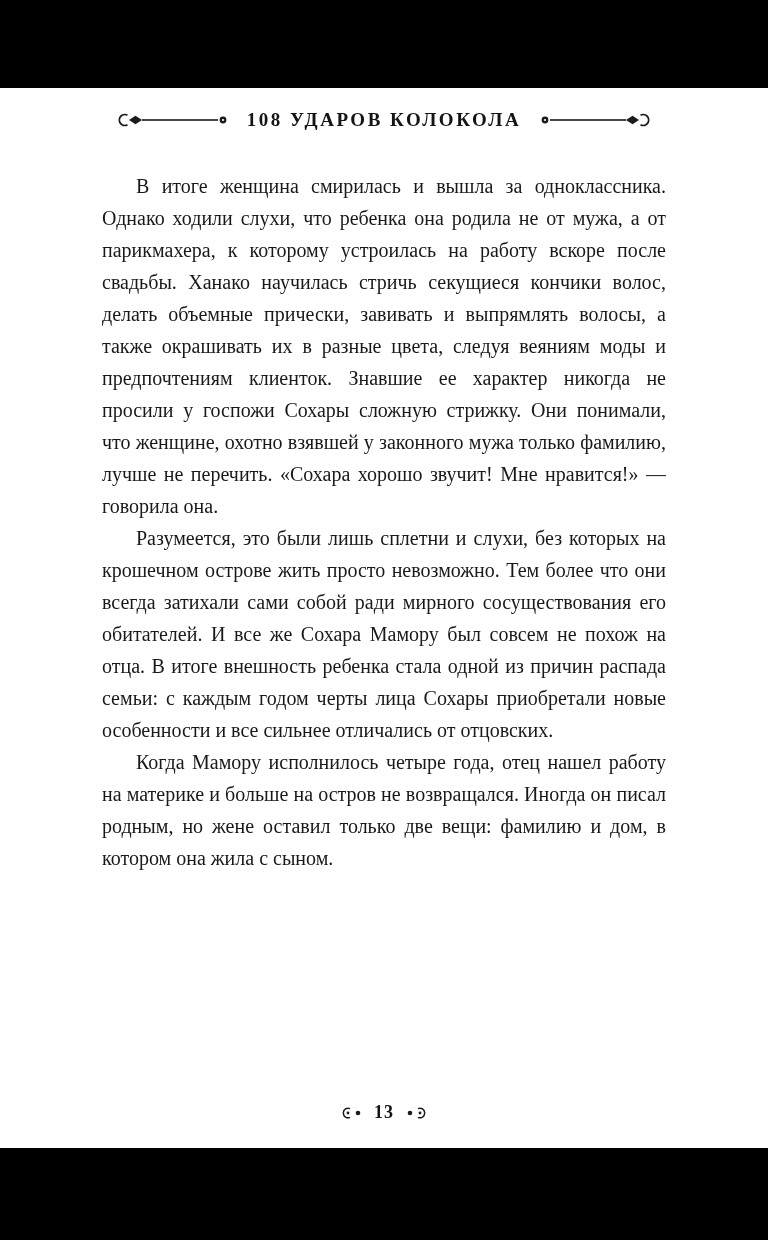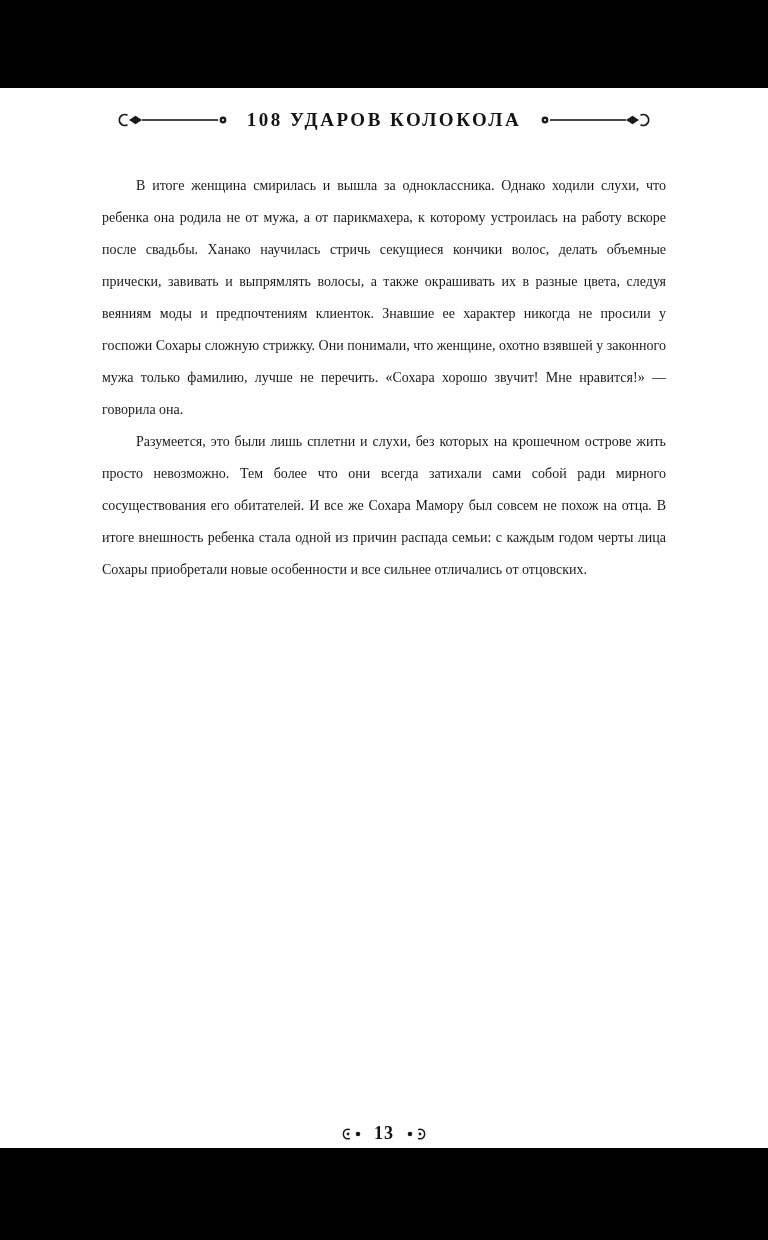--- a/index.html
+++ b/index.html
@@ -46,29 +46,29 @@
     white-space: nowrap;
   }
   .orn { display: block; }
   .body {
     padding: 40px 102px 0 102px;
   }
   .body p {
     margin: 0;
     text-indent: 34px;
     text-align: justify;
-    font-size: 14px;
+    font-size: 20px;
     line-height: 32px;
     color: #191919;
   }
   .footer {
     position: absolute;
     left: 0;
     right: 0;
-    bottom: 4px;
+    bottom: 25px;
     display: flex;
     align-items: center;
     justify-content: center;
     gap: 9px;
   }
   .pagenum {
     font-weight: bold;
     font-size: 18px;
     color: #141414;
     letter-spacing: 1px;
@@ -100,20 +100,21 @@
           <rect x="27" y="7.2" width="76" height="1.6" fill="#1b1b1b"></rect>
           <circle cx="108" cy="8" r="3.4" fill="#1b1b1b"></circle>
           <circle cx="108" cy="8" r="1.1" fill="#ffffff"></circle>
         </g>
       </svg>
     </div>
 
     <div class="body">
       <p>В итоге женщина смирилась и вышла за одноклассника. Однако ходили слухи, что ребенка она родила не от мужа, а от парикмахера, к которому устроилась на работу вскоре после свадьбы. Ханако научилась стричь секущиеся кончики волос, делать объемные прически, завивать и выпрямлять волосы, а также окрашивать их в разные цвета, следуя веяниям моды и предпочтениям клиенток. Знавшие ее характер никогда не просили у госпожи Сохары сложную стрижку. Они понимали, что женщине, охотно взявшей у законного мужа только фамилию, лучше не перечить. «Сохара хорошо звучит! Мне нравится!» — говорила она.</p>
       <p>Разумеется, это были лишь сплетни и слухи, без которых на крошечном острове жить просто невозможно. Тем более что они всегда затихали сами собой ради мирного сосуществования его обитателей. И все же Сохара Мамору был совсем не похож на отца. В итоге внешность ребенка стала одной из причин распада семьи: с каждым годом черты лица Сохары приобретали новые особенности и все сильнее отличались от отцовских.</p>
+      <p>Когда Мамору исполнилось четыре года, отец нашел работу на материке и больше на остров не возвращался. Иногда он писал родным, но жене оставил только две вещи: фамилию и дом, в котором она жила с сыном.</p>
     </div>
 
     <div class="footer">
       <svg class="orn" width="24" height="14" viewBox="0 0 24 14">
         <path d="M9 2.6 A4.8 4.8 0 1 0 9 11.4" fill="none" stroke="#1b1b1b" stroke-width="1.5"></path>
         <circle cx="7" cy="7" r="1.4" fill="#1b1b1b"></circle>
         <circle cx="17" cy="7" r="2.3" fill="#1b1b1b"></circle>
       </svg>
 
       <div class="pagenum">13</div>

